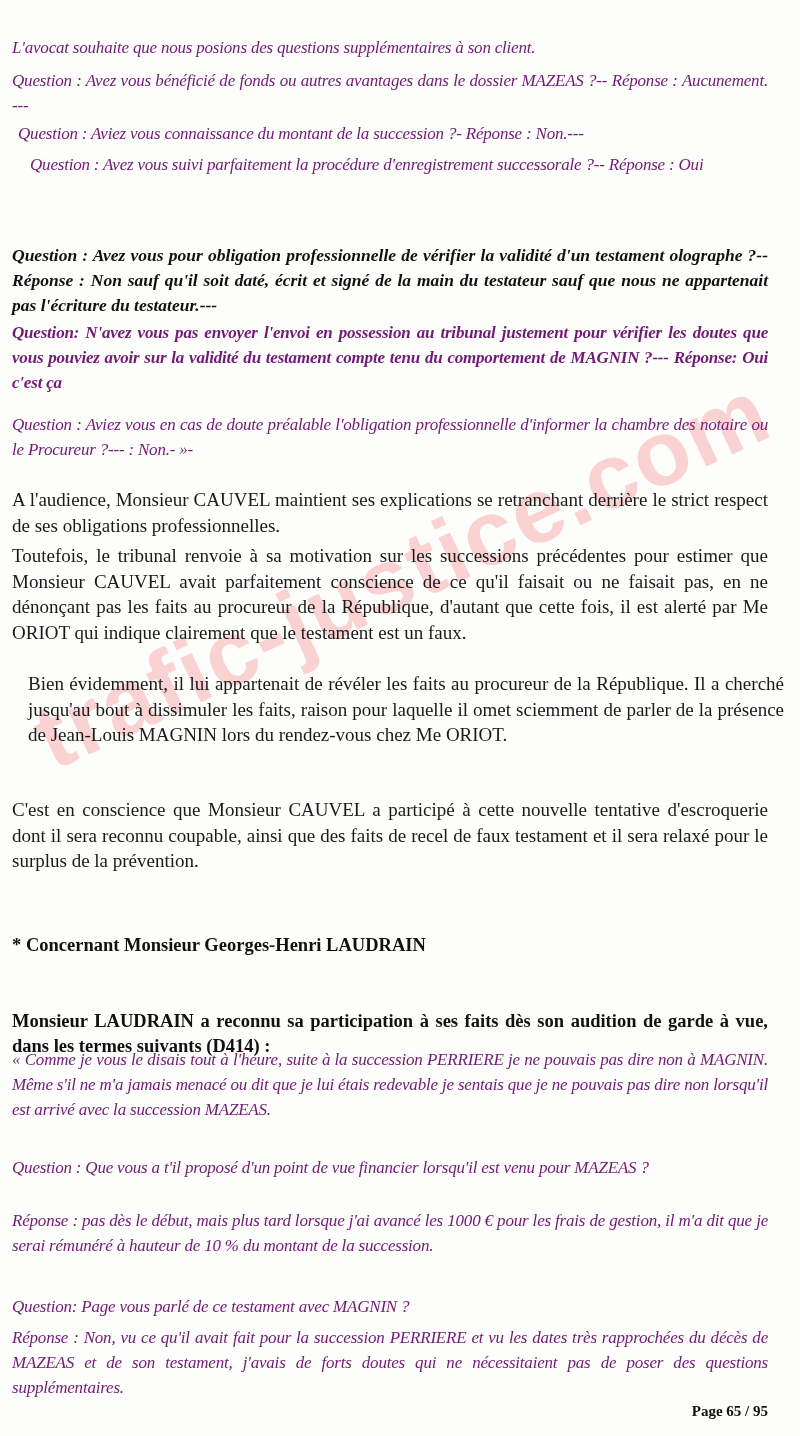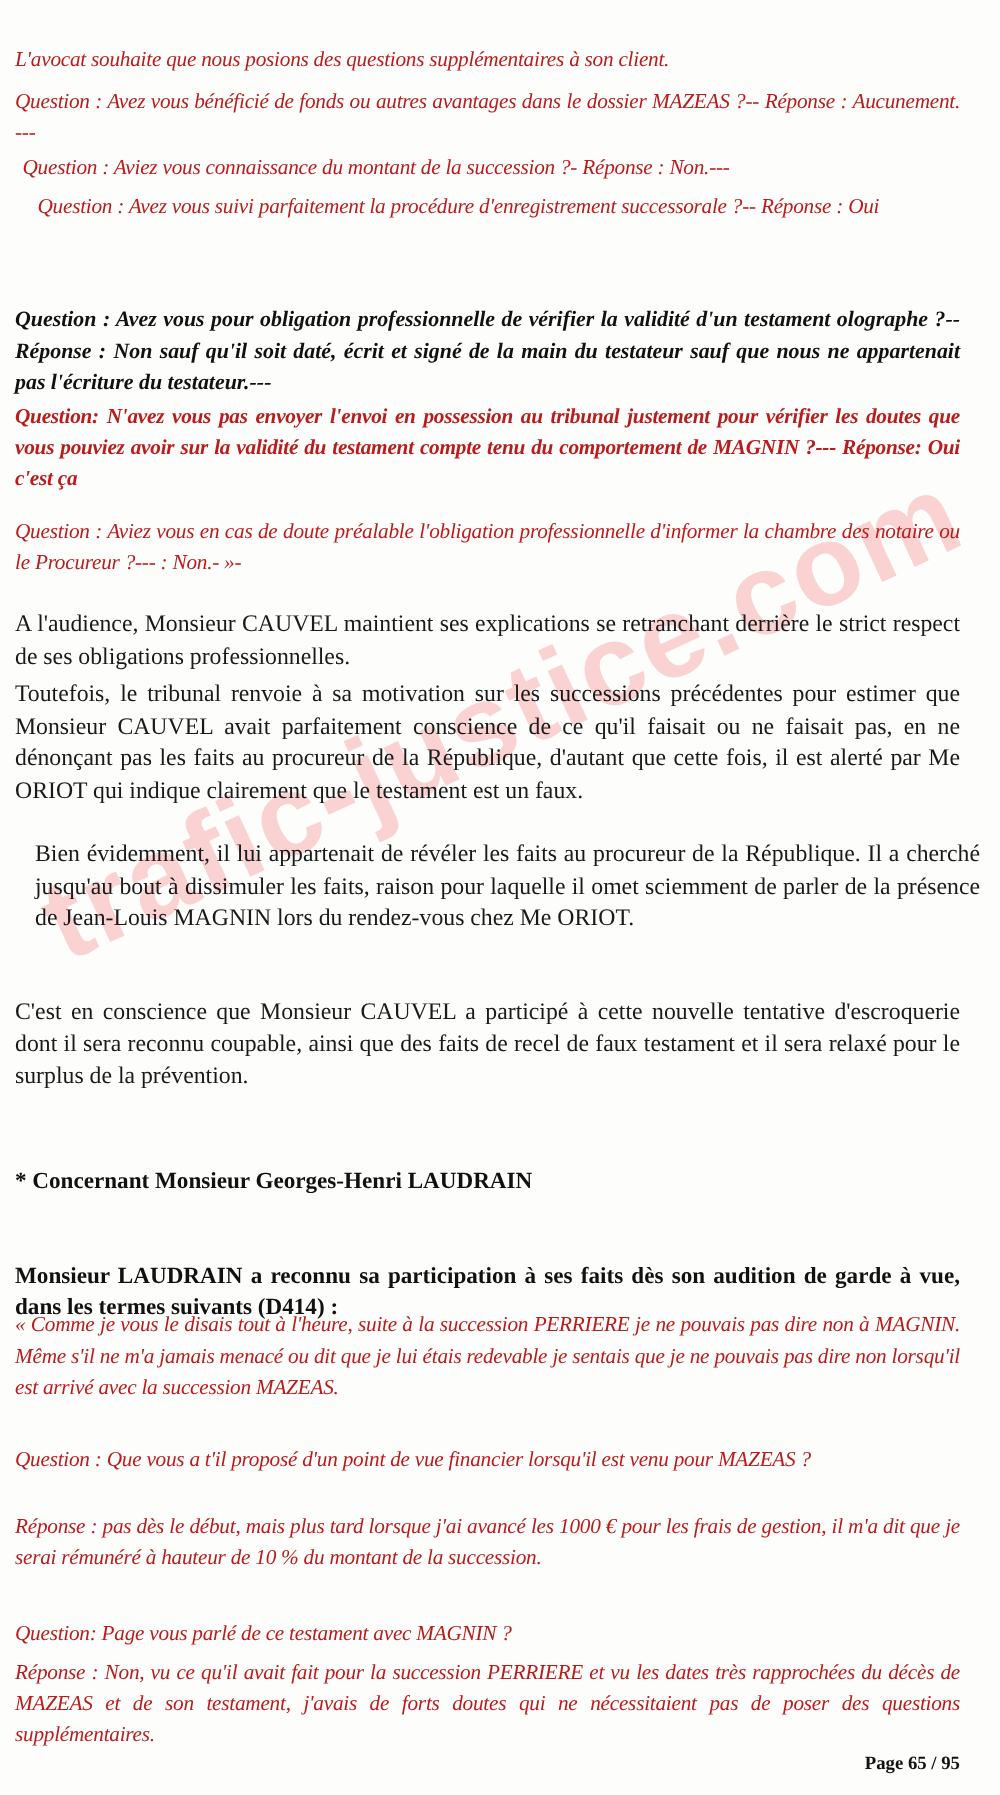--- a/index.html
+++ b/index.html
@@ -11,21 +11,21 @@
   }
   .page { position: absolute; left: 0; top: 0; width: 800px; height: 1436px; }
   .p {
     position: absolute; left: 12px; width: 756px;
     text-align: justify; text-align-last: auto;
     margin: 0;
   }
   .it {
     font-family: "Liberation Serif", serif;
     font-style: italic; font-size: 17px; line-height: 25px;
-    letter-spacing: -0.2px; color: #b91c1c;
+    letter-spacing: -0.2px; color: #701a75;
   }
   .itb {
     font-family: "Liberation Serif", serif;
     font-style: italic; font-weight: bold; font-size: 17.5px; line-height: 25px;
     color: #111;
   }
   .rm {
     font-family: "Liberation Serif", serif;
     font-size: 19px; line-height: 25.5px; color: #1a1a1a;
   }

